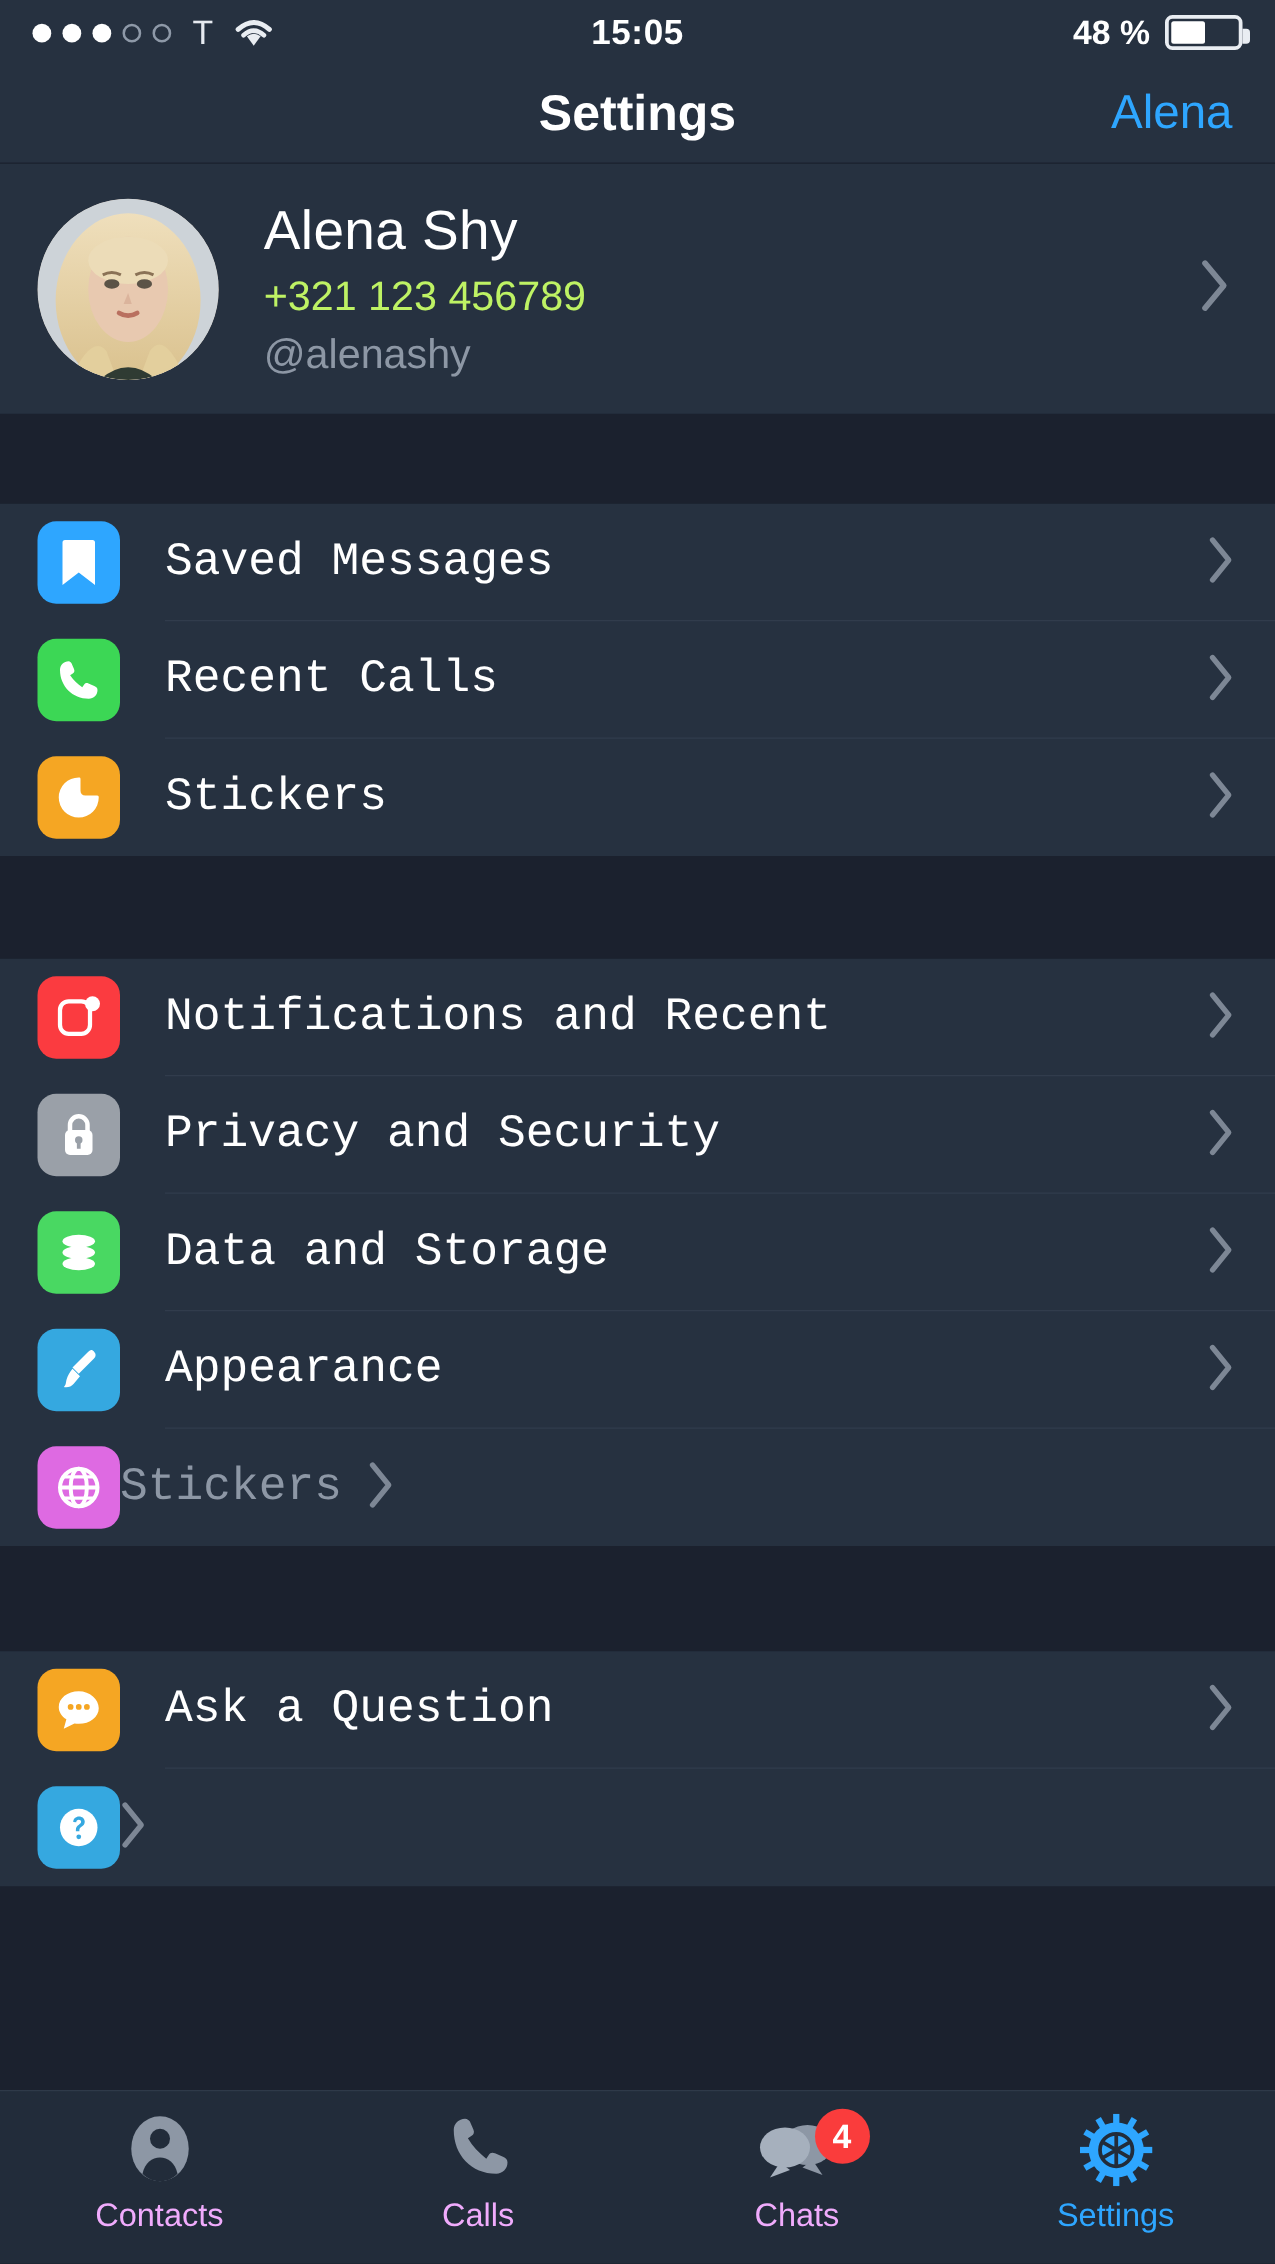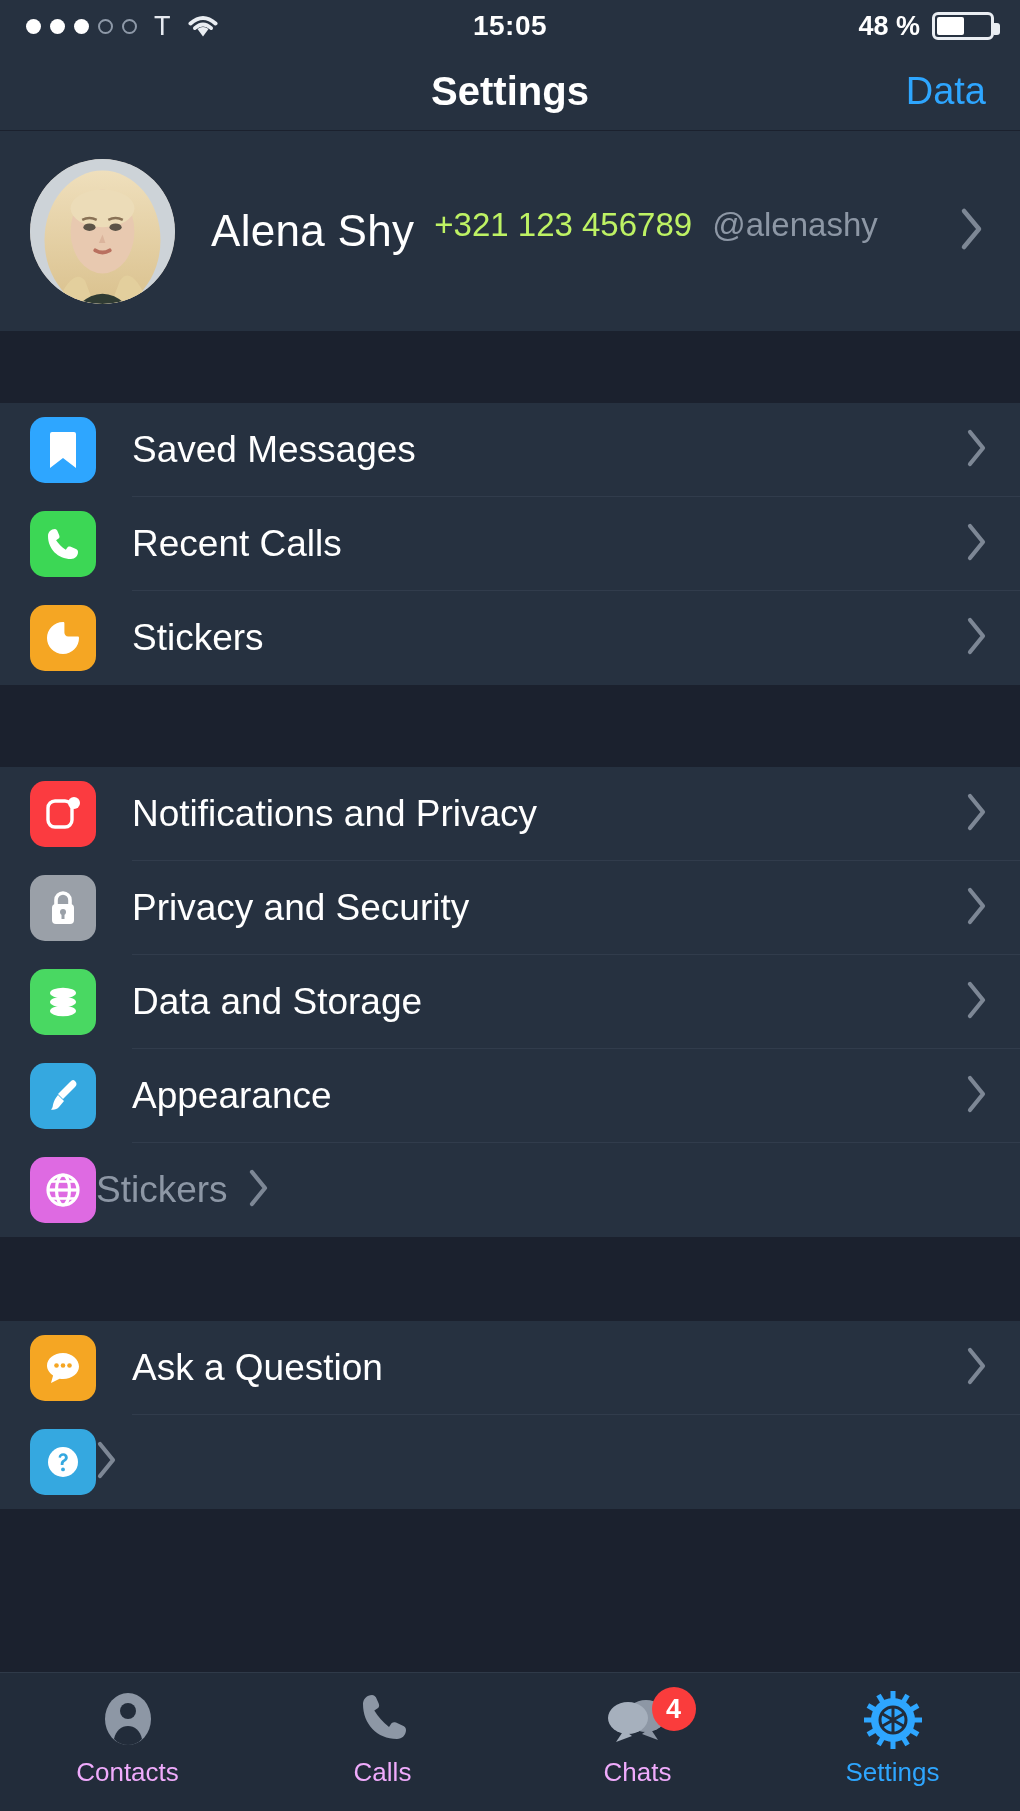--- a/index.html
+++ b/index.html
@@ -40,30 +40,30 @@
               color:#2ea6ff; font-size:38px; }
   .nav-sep { height:1px; background:#1b212e; }
 
   
   .profile {
     background:#263140; height:200px; display:flex; align-items:center;
     padding:0 30px; position:relative;
   }
   .avatar { width:145px; height:145px; border-radius:50%; overflow:hidden; flex:0 0 auto;
             background:#cfc6bb; }
-  .pinfo { margin-left:36px; display:flex; justify-content:center; gap:20px; }
+  .pinfo { margin-left:36px; display:flex; flex-direction:column; justify-content:center; gap:8px; }
   .pname { color:#ffffff; font-size:44px; font-weight:normal; letter-spacing:.3px; }
   .pphone { color:#bef264; font-size:33px; }
   .puser { color:#8d97a5; font-size:33px; }
   .prof-chev { position:absolute; right:36px; top:50%; transform:translateY(-50%); }
 
   
   .gap { background:#1b212e; }
   .section { background:#263140; }
-  .row { height:94px; display:flex; align-items:center; padding-left:30px; position:relative; }
+  .row { height:94px; display:flex; align-items:center; padding-left:30px; position:relative;font-family:Liberation Mono, monospace; }
   .row .divider { position:absolute; left:132px; right:0; bottom:0; height:1px; background:#313c4c; }
   .row:last-child .divider { display:none; }
   .icon-tile {
     width:66px; height:66px; border-radius:15px; flex:0 0 auto;
     display:flex; align-items:center; justify-content:center;
   }
   .row-label { margin-left:36px; color:#ffffff; font-size:37px; flex:1; }
   .row-value { color:#8d97a5; font-size:37px; margin-right:20px; }
   .chev { margin-right:32px; flex:0 0 auto; }
 
@@ -108,21 +108,21 @@
     <div class="sb-right">
       <span class="battpct">48 %</span>
       <span class="batt">
         <span class="batt-fill" id="batt-fill" style="width: 26.88px;"></span>
       </span>
     </div>
   </div>
 
   <div class="navbar">
     <div class="nav-title">Settings</div>
-    <div class="nav-edit">Data</div>
+    <div class="nav-edit">Alena</div>
   </div>
   <div class="nav-sep"></div>
 
   <div class="profile">
     <div class="avatar">
       <svg width="145" height="145" viewBox="0 0 100 100">
         <defs>
           <clipPath id="clipAv">
               <circle cx="50" cy="50" r="50"></circle>
             </clipPath>
@@ -201,21 +201,21 @@
       </div>
       <div class="gap" style="height: 82px;"></div>
       <div class="section">
         <div class="row">
           <span class="icon-tile" style="background:#fb3b40">
             <svg width="40" height="40" viewBox="0 0 40 40">
               <rect x="5" y="7" width="24" height="26" rx="7" fill="none" stroke="#fff" stroke-width="3.4"></rect>
               <circle cx="31" cy="9" r="6" fill="#fff"></circle>
             </svg>
           </span>
-          <span class="row-label">Notifications and Privacy</span>
+          <span class="row-label">Notifications and Recent</span>
           <span class="chev"><svg width="22" height="40" viewBox="0 0 22 40">
               <path d="M4 4 L17 20 L4 36" stroke="#7d8795" stroke-width="4.2" fill="none" stroke-linecap="round" stroke-linejoin="round"></path>
             </svg></span>
           <span class="divider"></span>
         </div>
         <div class="row">
           <span class="icon-tile" style="background:#9aa0a8">
             <svg width="34" height="40" viewBox="0 0 34 40">
               <path d="M10 17V12a7 7 0 0 1 14 0v5" fill="none" stroke="#fff" stroke-width="3.6"></path>
               <rect x="6" y="16" width="22" height="20" rx="4" fill="#fff"></rect>

